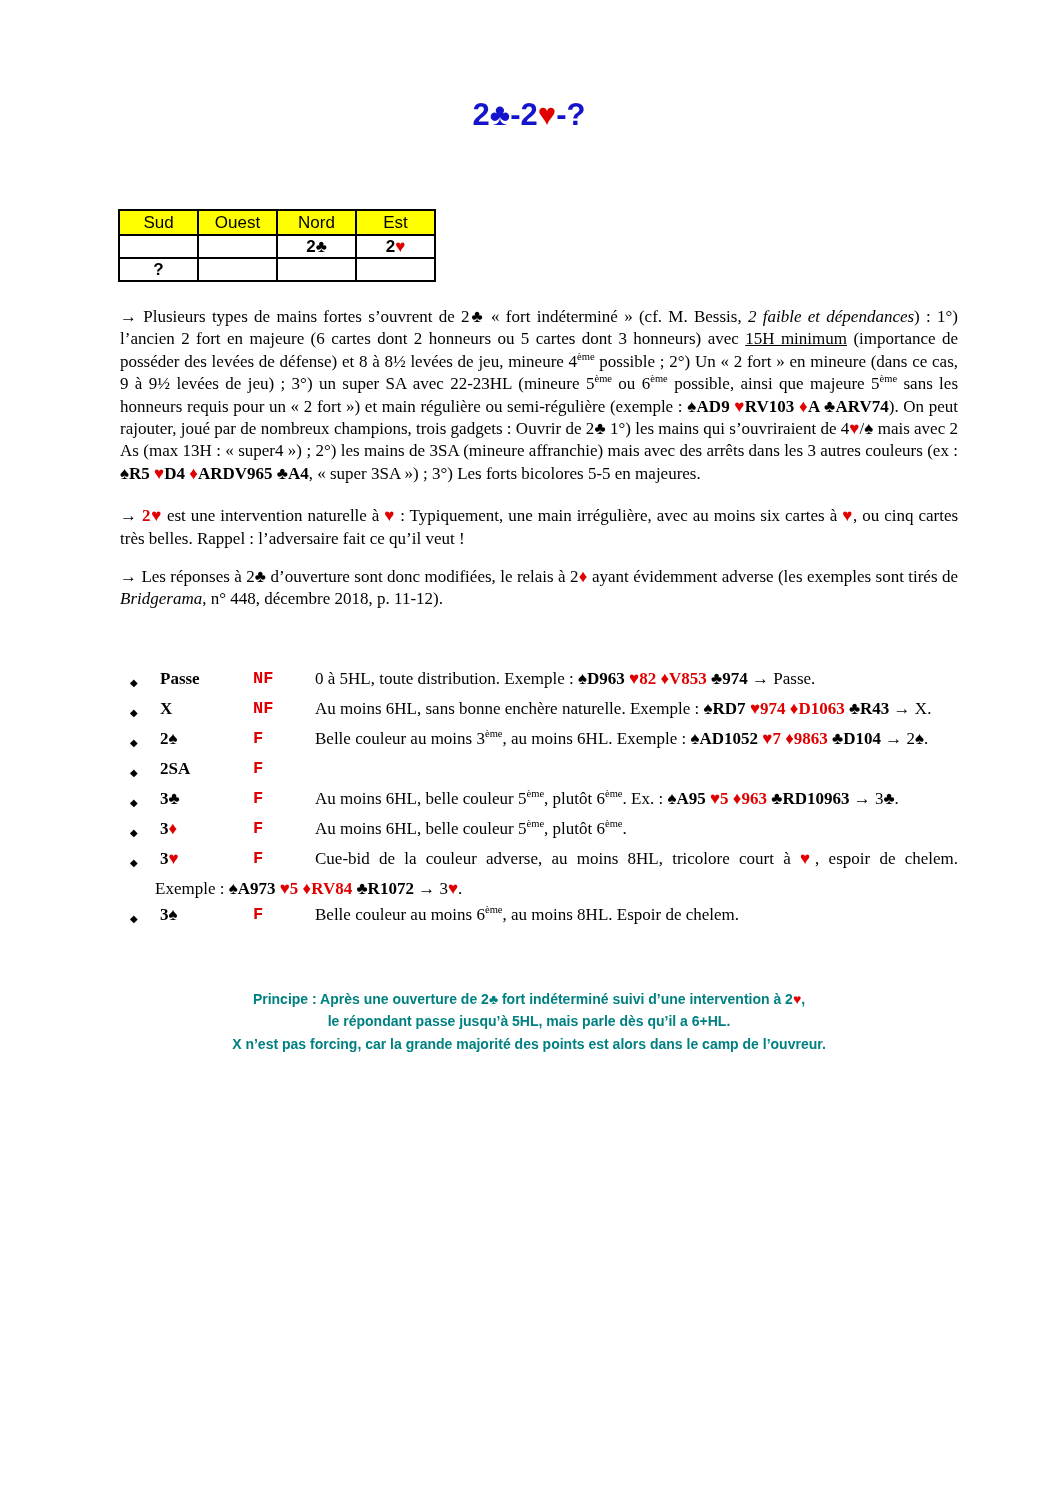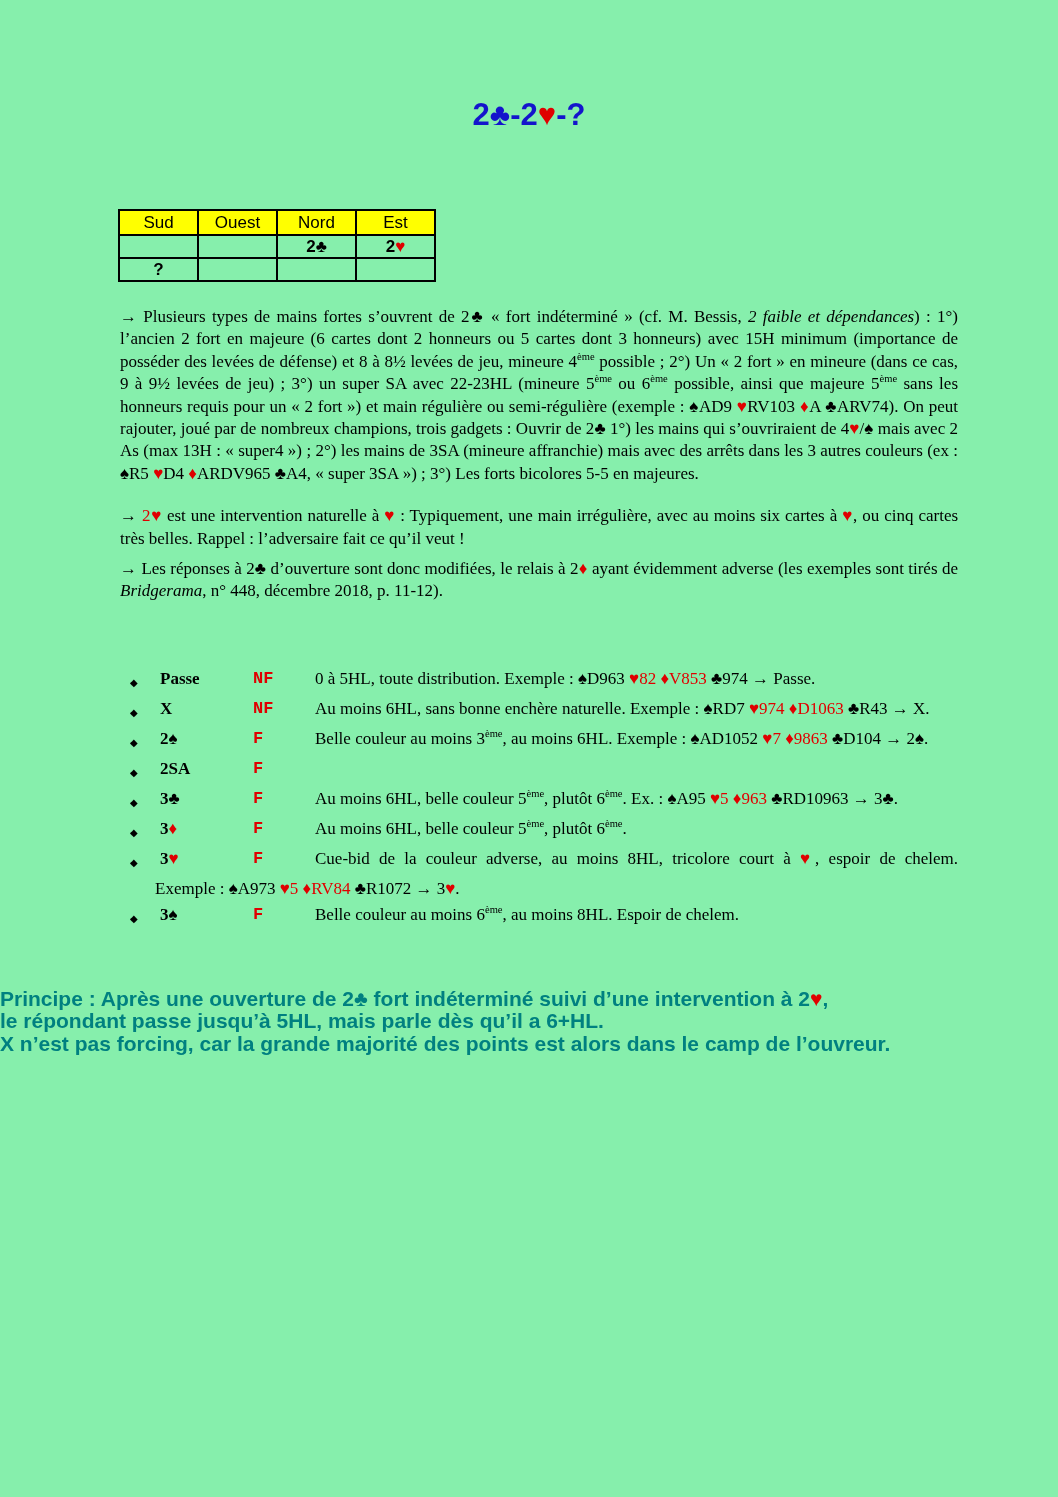--- a/index.html
+++ b/index.html
@@ -5,21 +5,21 @@
   :root{
     --blue:#1414cc;
     --red:#e00000;
     --teal:#008080;
     --th-bg:#ffff00;
   }
   html,body{margin:0;padding:0;background:#888;}
   .page{
     position:relative;
     width:1058px;height:1497px;
-    background:#86efac;
+    background:#ffffff;
     font-family:"Liberation Serif","DejaVu Sans",serif;
     color:#000;
     overflow:hidden;
   }
   
   .doc-title{
     position:absolute;top:97px;left:0;width:100%;
     text-align:center;
     font-family:"Liberation Sans","DejaVu Sans",sans-serif;
     font-size:31px;font-weight:bold;
@@ -42,45 +42,46 @@
   .bid-table th{background:var(--th-bg);font-weight:normal;height:23px;}
   .bid-table td{height:21px;font-weight:bold;}
   
   .paragraphs{
     position:absolute;top:306px;left:120px;width:838px;
     font-size:17px;line-height:22.4px;
     text-align:justify;
   }
   .paragraphs p{margin:0;}
   .paragraphs p.p1{margin-bottom:20px;}
-  .paragraphs p.p2{margin-bottom:8px;}
+  .paragraphs p.p2{margin-bottom:16px;}
   
   .responses{
     position:absolute;top:668px;left:130px;width:828px;
     font-size:17px;line-height:22.4px;
   }
   .resp-row{display:grid;grid-template-columns:30px 93px 62px 1fr;margin-bottom:3.6px;}
   .bullet{font-family:"DejaVu Sans",sans-serif;font-size:10px;padding-top:4px;color:#000;}
   .resp-bid{font-weight:bold;}
   .resp-f{font-weight:bold;color:var(--red);font-family:Liberation Mono, monospace;}
   .resp-desc{text-align:justify;}
   .force-just{text-align:justify;text-align-last:justify;}
   .resp-cont{margin:0 0 3.6px 25px;}
   
   .principle{
     position:absolute;top:988px;left:0;width:100%;
+    text-align:center;
     font-family:"Liberation Sans","DejaVu Sans",sans-serif;
-    font-size:21px;font-weight:bold;line-height:22.3px;
+    font-size:14px;font-weight:bold;line-height:22.3px;
     color:var(--teal);
   }
   
   .red{color:var(--red);}
-  .b{font-weight:normal;}
+  .b{font-weight:bold;}
   .i{font-style:italic;}
-  .u{margin-top:40px;}
+  .u{text-decoration:underline;margin-top:40px;}
   .sup{vertical-align:super;font-size:0.62em;line-height:0;}
 </style>
 </head>
 <body>
 
 <div class="page">
 
   <div class="doc-title"><span>2♣-2</span><span class="red">♥</span><span>-?</span></div>
 
   <table class="bid-table">

